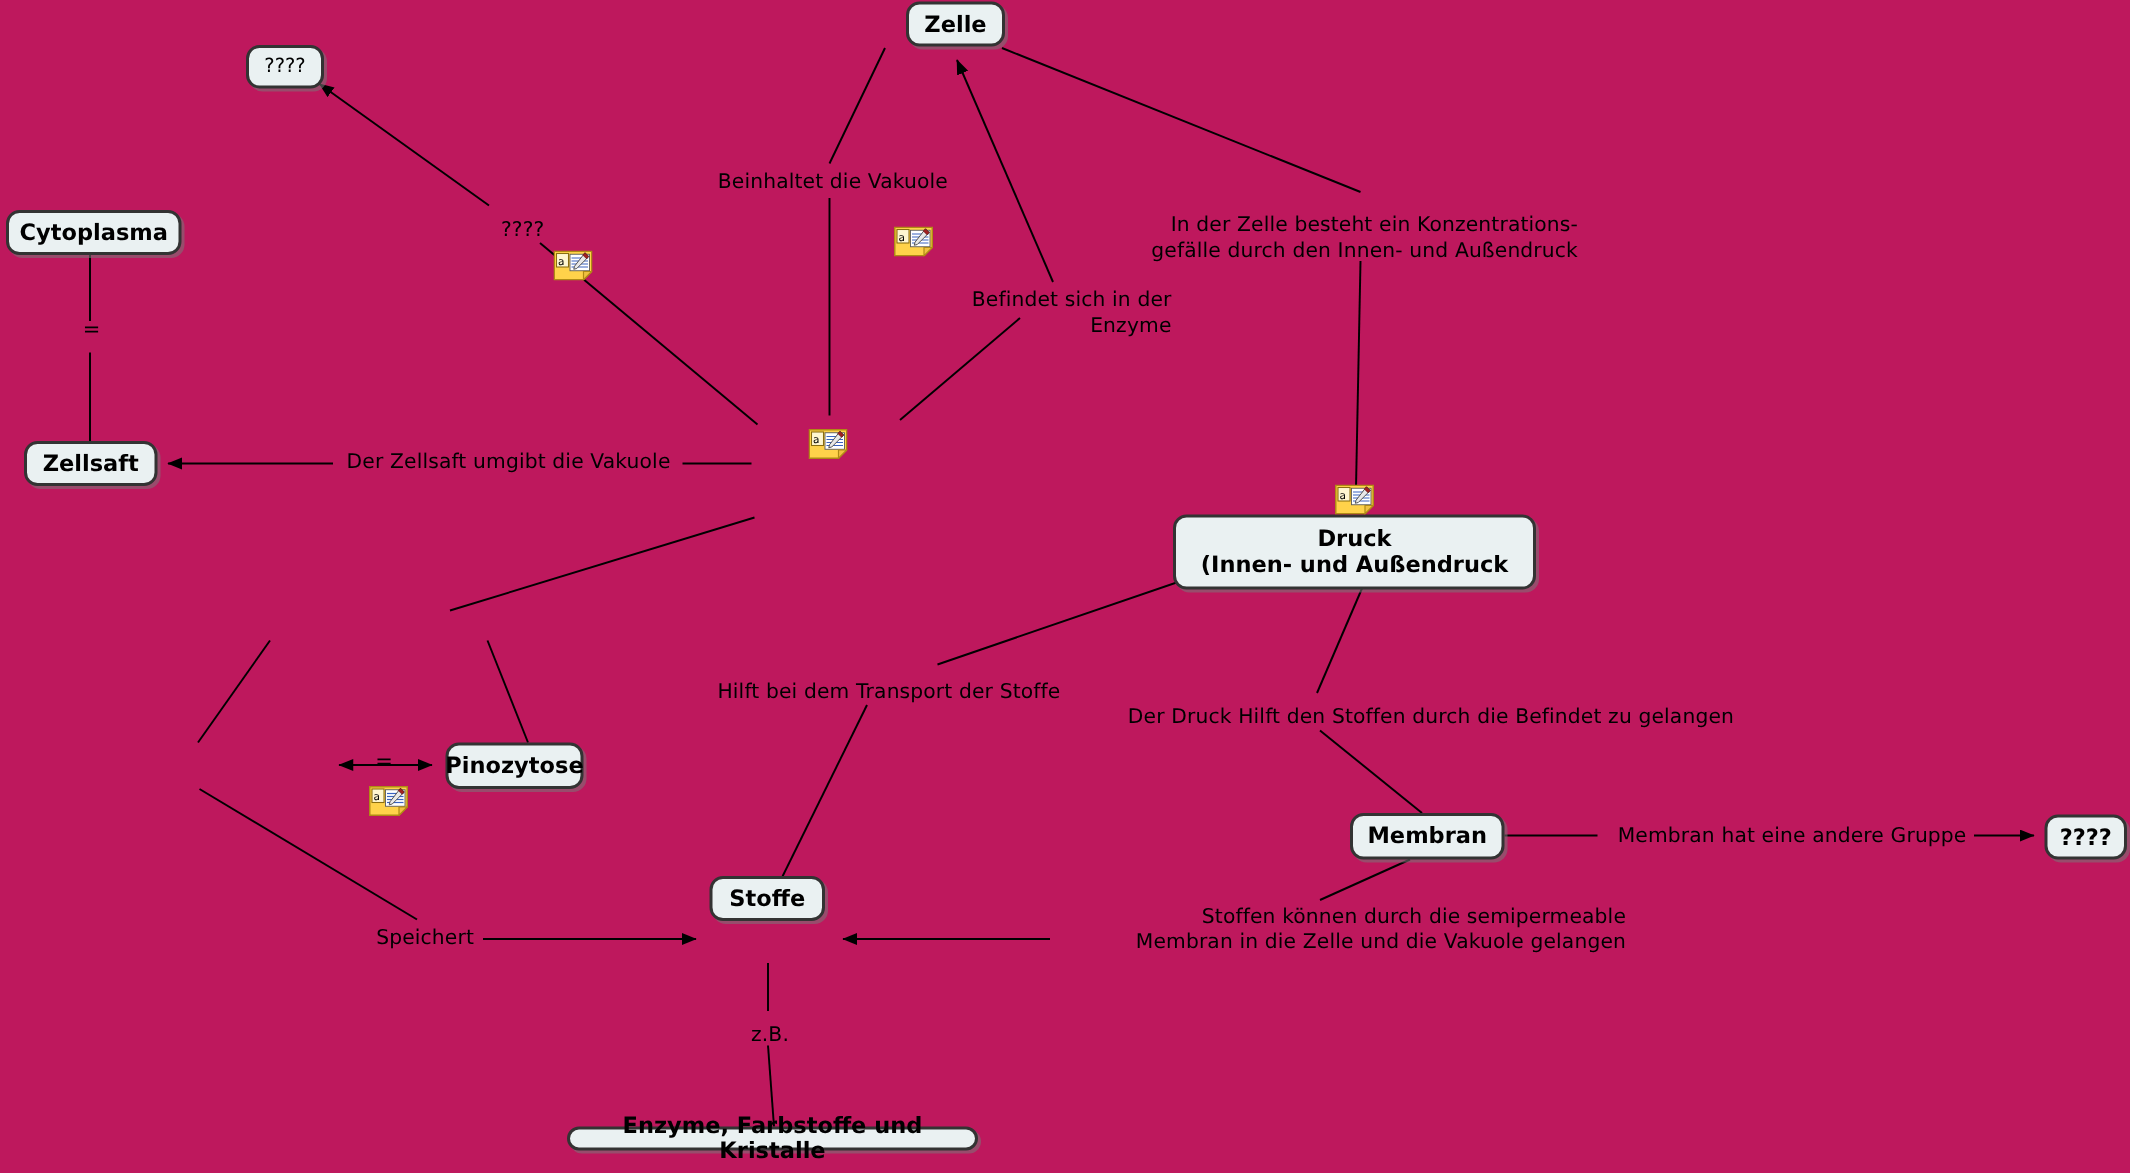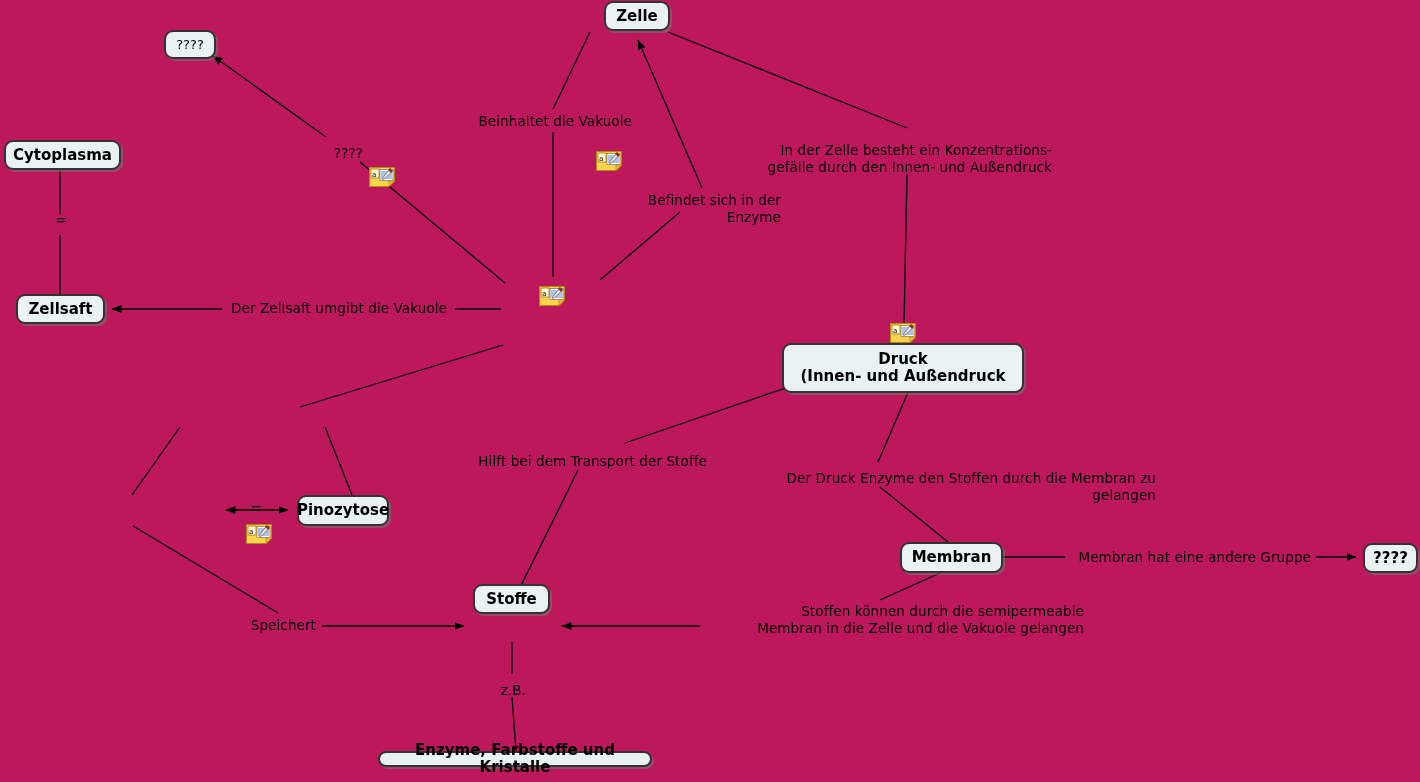--- a/index.html
+++ b/index.html
@@ -185,21 +185,21 @@
   <div class="edge-label" style="left:601px; top:192px; width:180px;">Befindet sich in der Enzyme</div>
 
   <div class="edge-label" style="left:760px; top:142px; width:292px;">In der Zelle besteht ein Konzentrations-
 gefälle durch den Innen- und Außendruck</div>
 
   <div class="edge-label" style="left:225px; top:300px; width:222px;">Der Zellsaft umgibt die Vakuole</div>
 
 
   <div class="edge-label" style="left:470px; top:453px; width:237px;">Hilft bei dem Transport der Stoffe</div>
 
-  <div class="edge-label" style="left:732px; top:470px; width:424px;">Der Druck Enzyme den Stoffen durch die Membran zu gelangen</div>
+  <div class="edge-label" style="left:732px; top:470px; width:424px;">Der Druck Hilft den Stoffen durch die Befindet zu gelangen</div>
 
   <div class="edge-label eq" style="left:248px; top:500px; width:14px;">=</div>
 
   <div class="edge-label eq" style="left:53px; top:212px; width:14px;">=</div>
 
   <div class="edge-label" style="left:1073px; top:549px; width:238px;">Membran hat eine andere Gruppe</div>
 
   <div class="edge-label" style="left:250px; top:617px; width:66px;">Speichert</div>
 
   <div class="edge-label" style="left:744px; top:603px; width:340px;">Stoffen können durch die semipermeable

